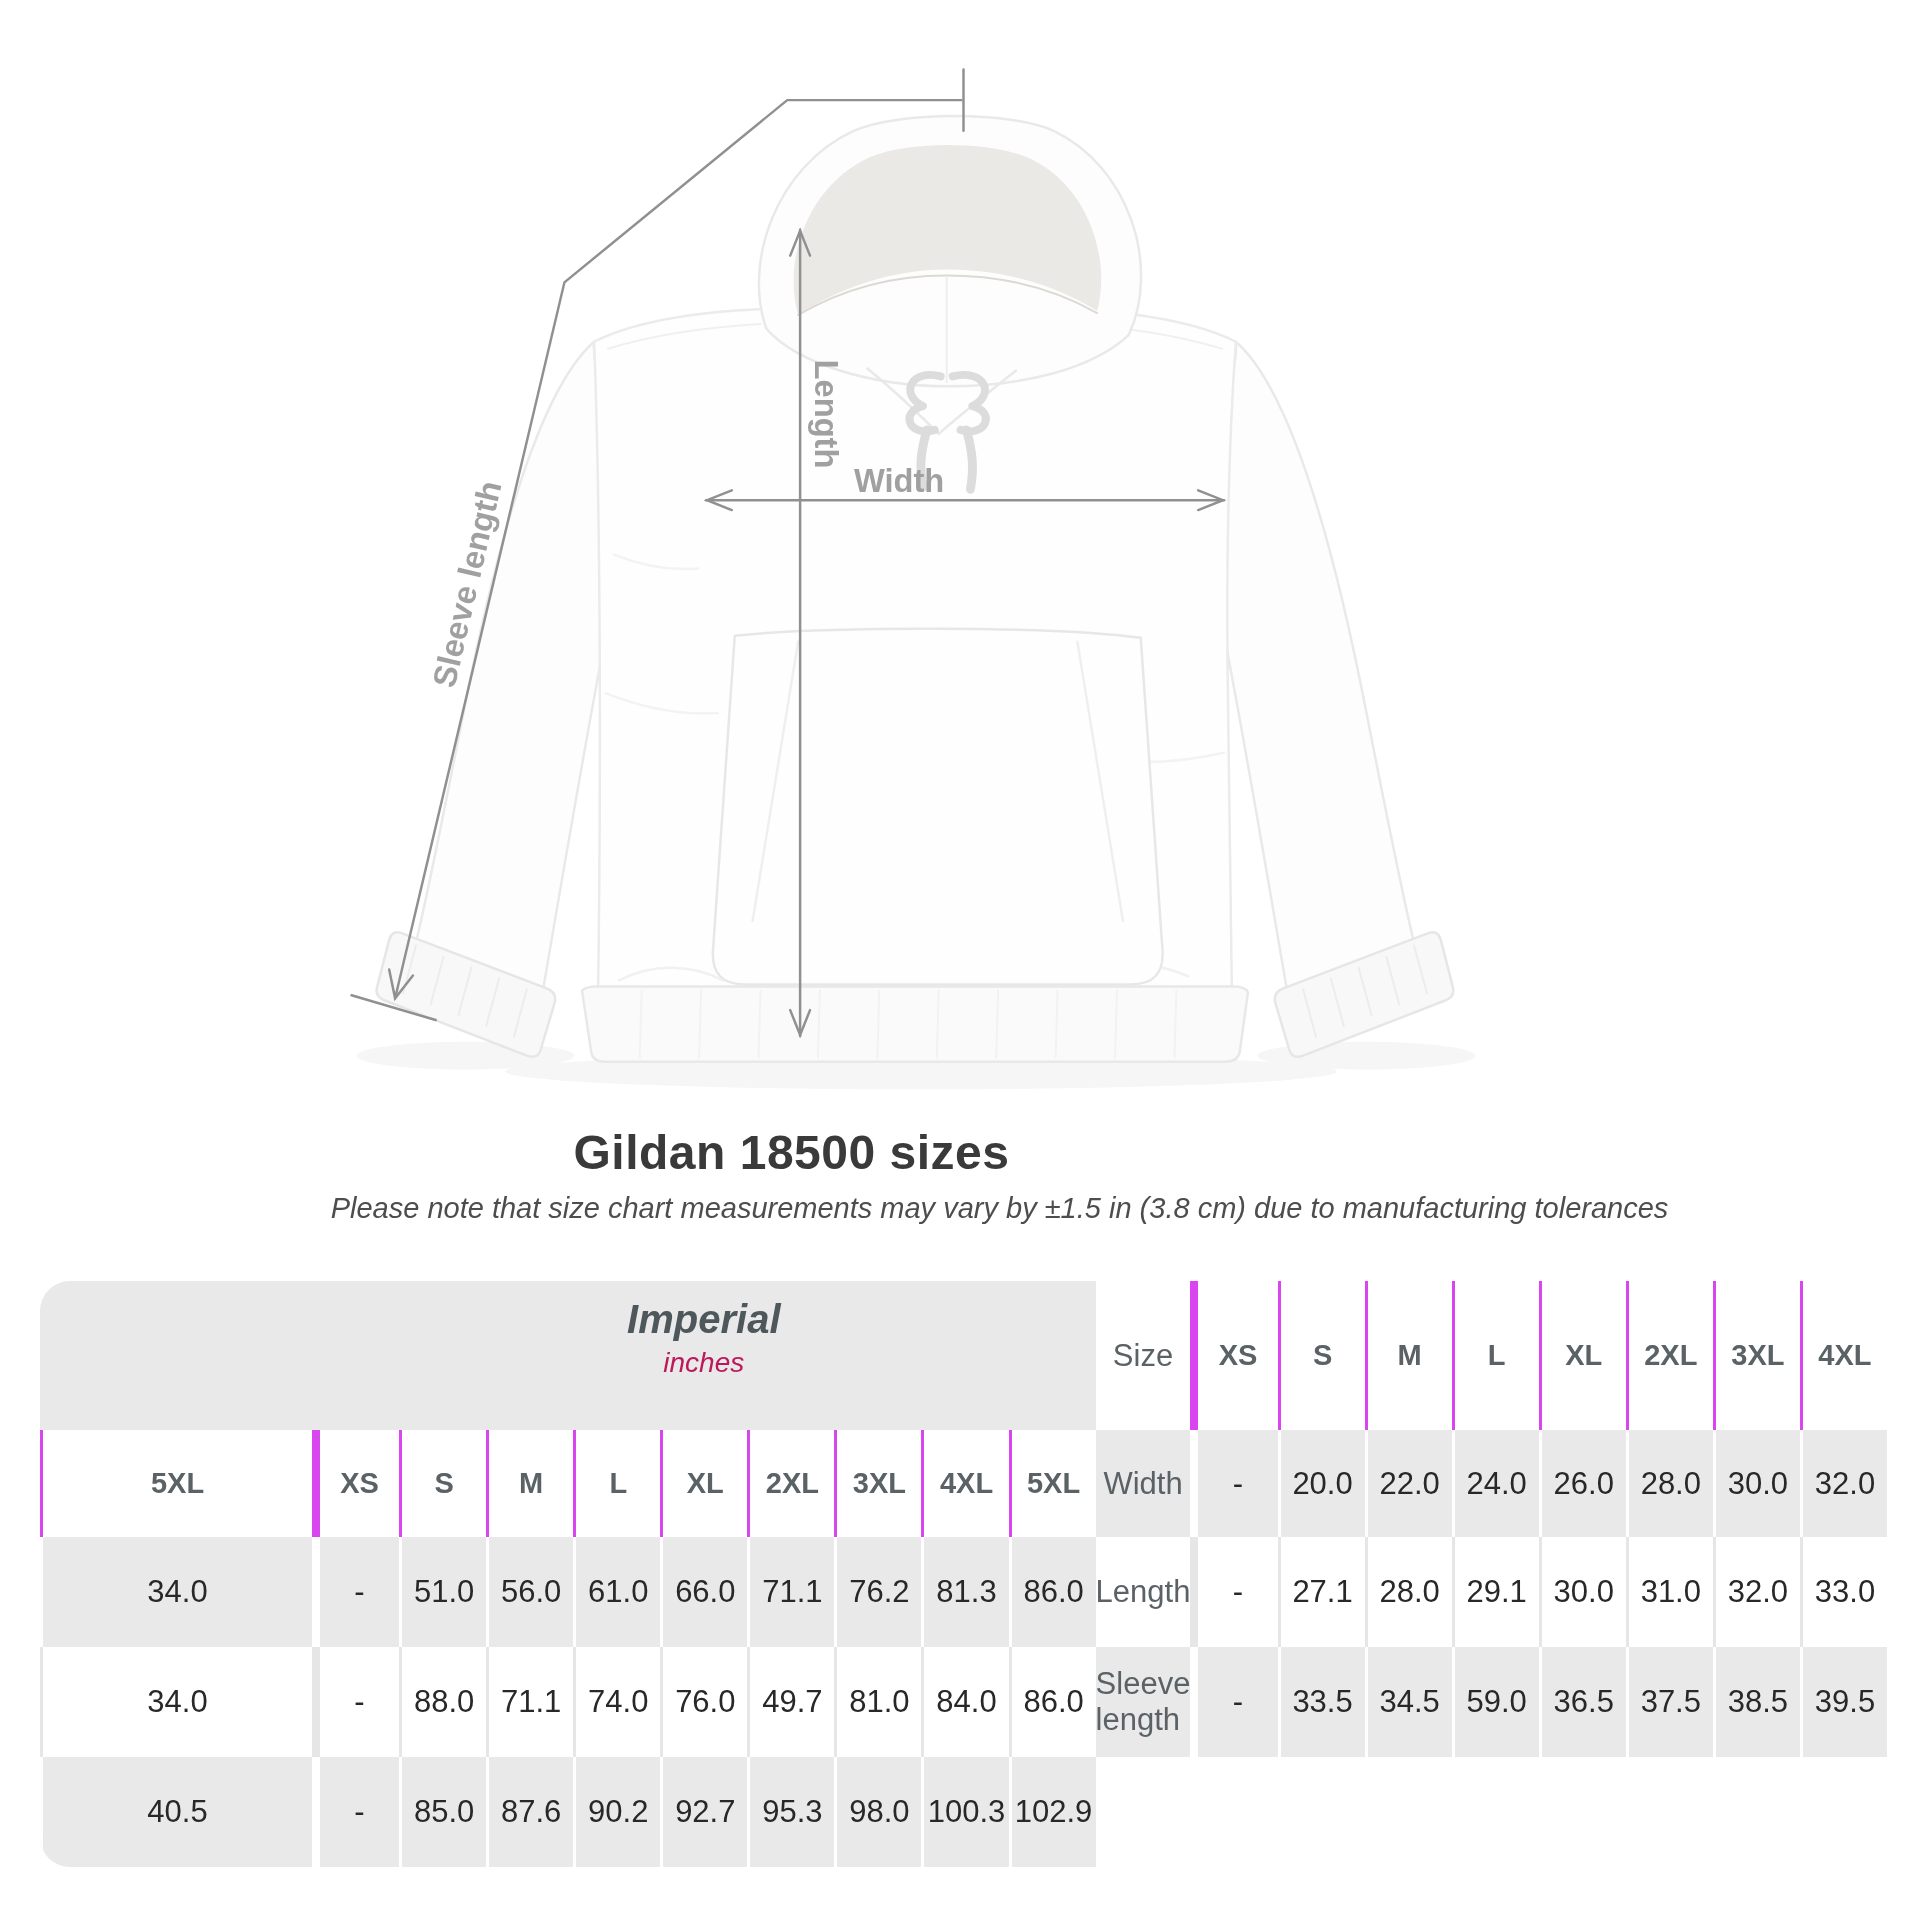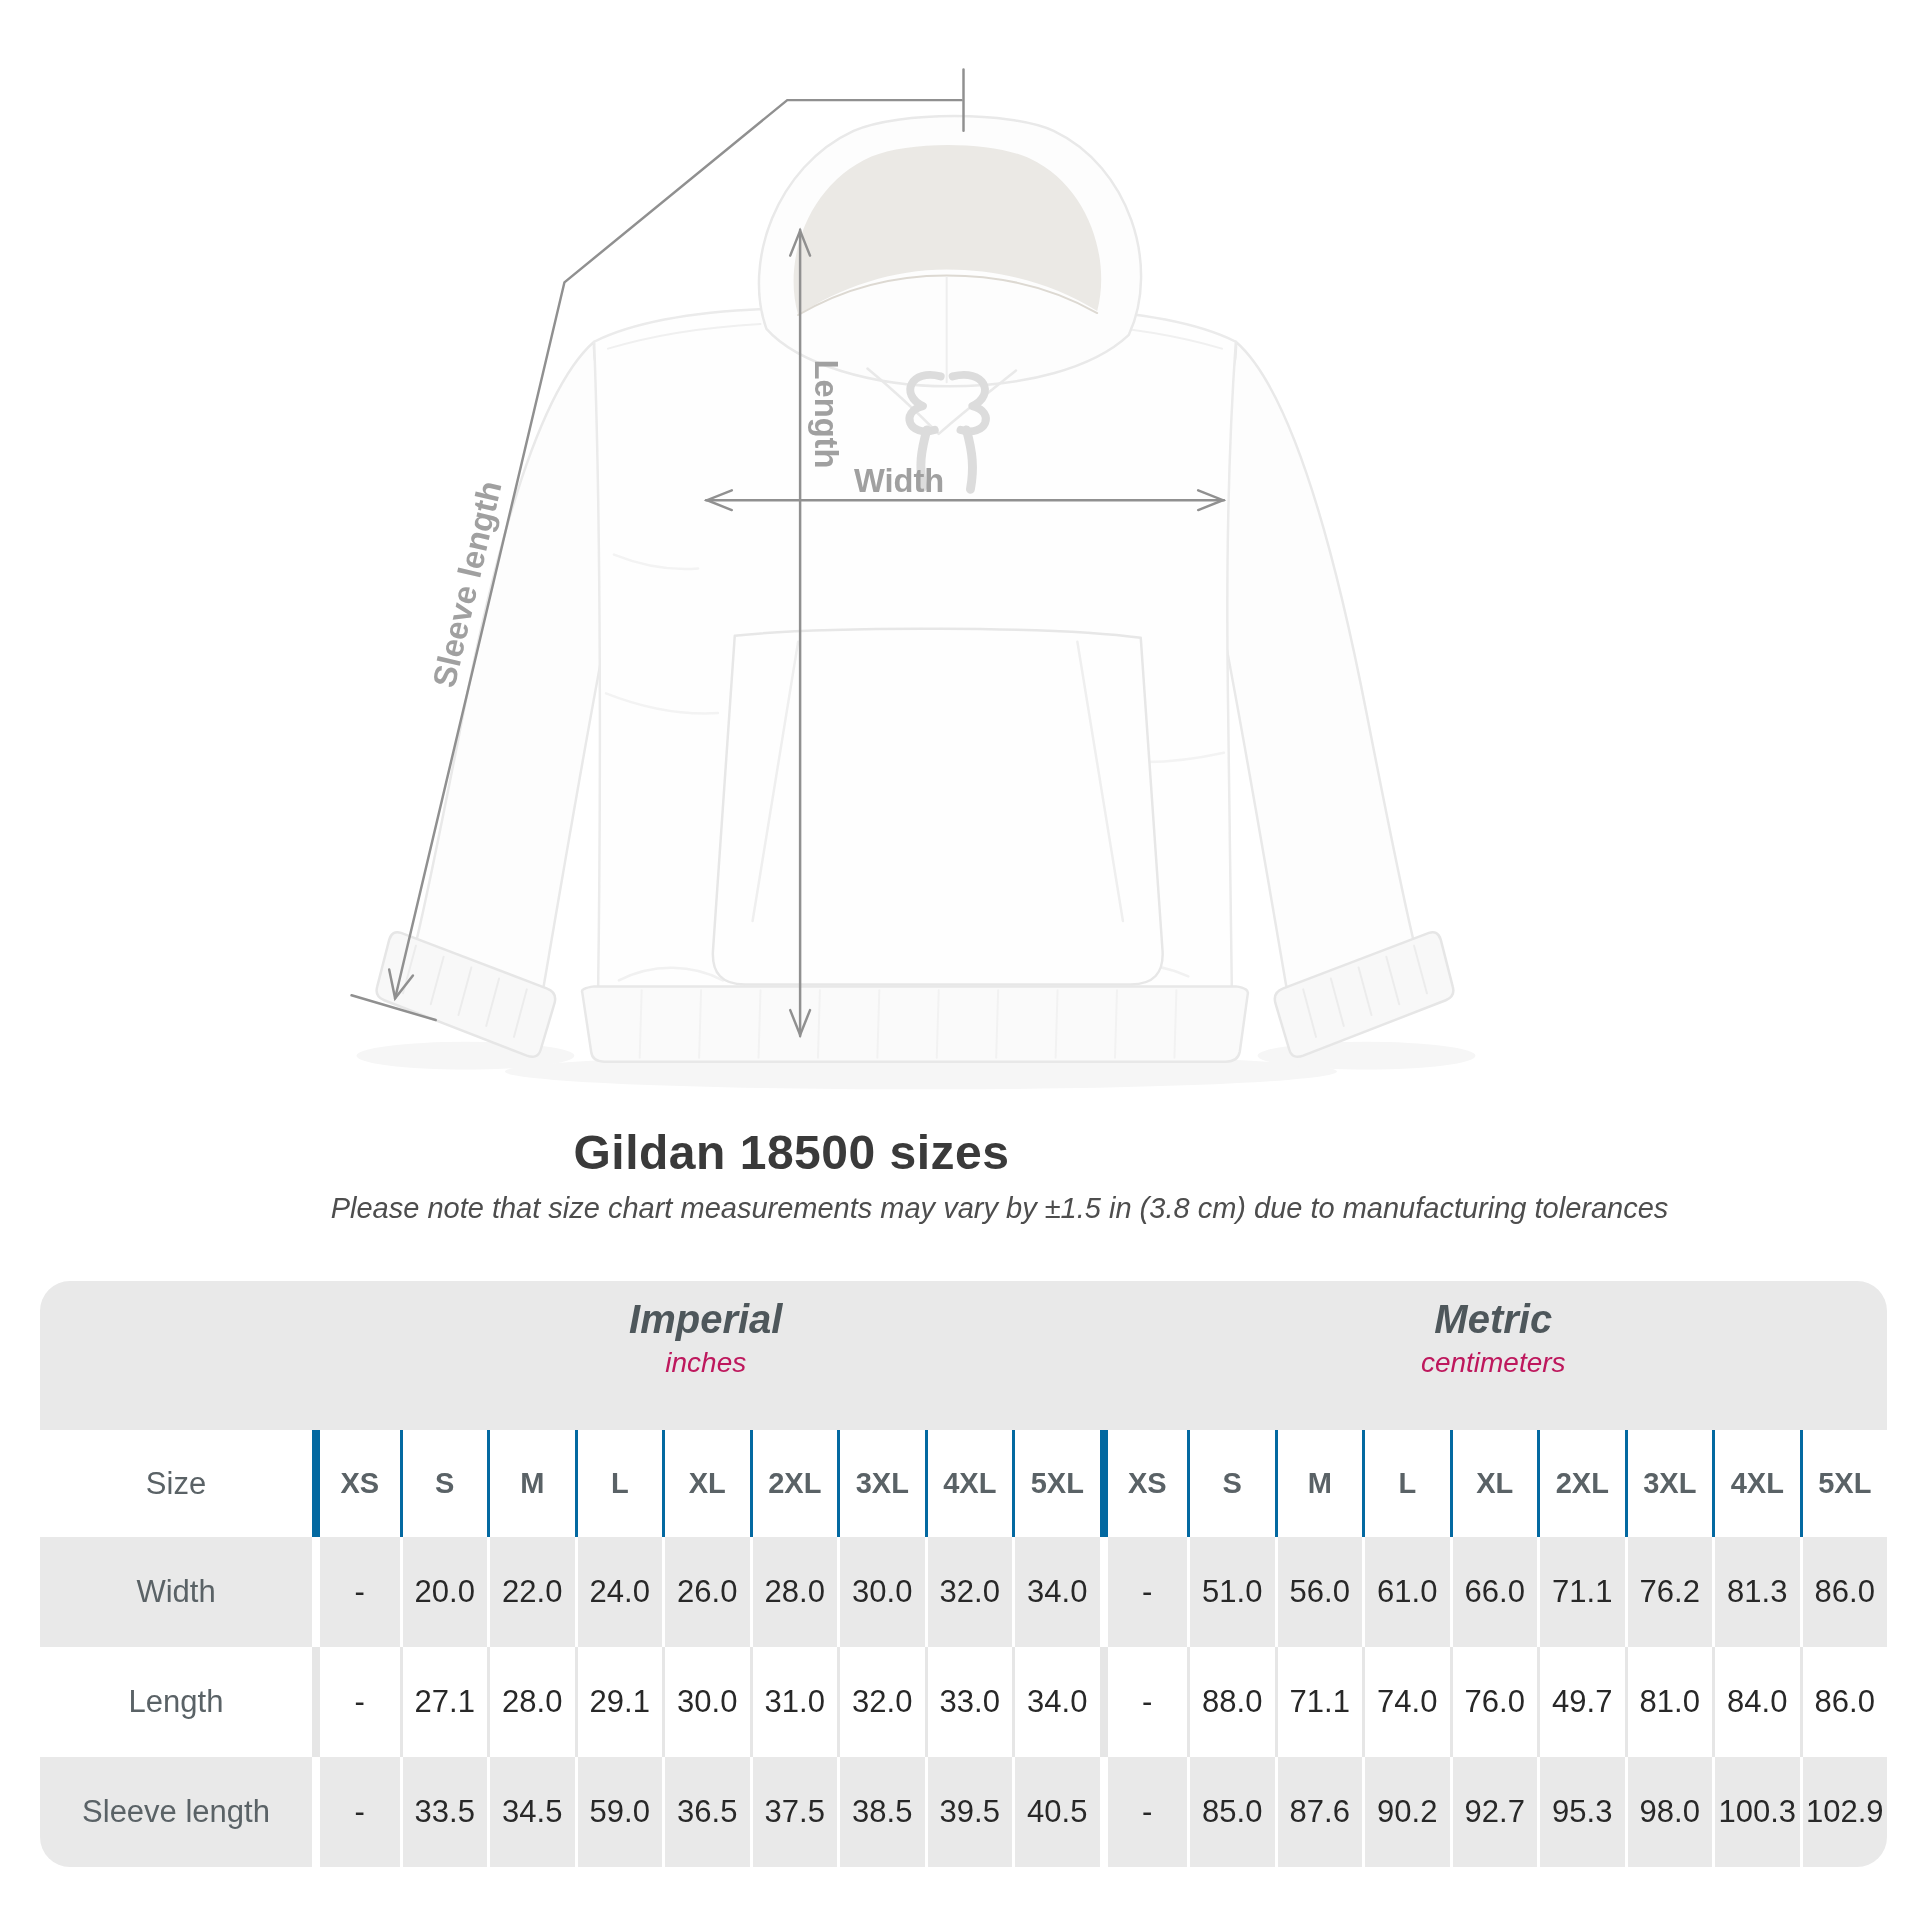--- a/index.html
+++ b/index.html
@@ -24,21 +24,21 @@
     position:absolute;left:40px;top:1281px;width:1847px;height:586px;
     display:grid;grid-template-columns:272px repeat(18,1fr);
     grid-template-rows:149px 107px 110px 110px 110px;
     border-radius:30px;overflow:hidden;background:#ffffff;
   }
   .band{grid-row:1;background:#e9e9e9;display:flex;flex-direction:column;align-items:center;justify-content:center;padding-bottom:34px;}
   .g-title{font-size:40px;font-weight:bold;font-style:italic;color:#4e575b;line-height:48px;}
   .g-sub{font-size:28px;font-style:italic;color:#be185d;line-height:40px;}
   .c{display:flex;align-items:center;justify-content:center;box-sizing:border-box;}
   .lbl{font-size:31px;font-weight:normal;color:#5a6266;}
-  .head{font-size:29px;font-weight:bold;color:#5a6266;border-left:3px solid #0369a1;text-align:center;}
+  .head{font-size:29px;font-weight:bold;color:#5a6266;border-left:3px solid #d946ef;text-align:center;}
   .val{font-size:31px;color:#282828;border-left:3px solid #e6e6e6;}
   .shade{background:#e9e9e9;border-left-color:#ffffff;}
   .gstart{border-left-width:8px;}
 </style>
 </head>
 <body>
 
 <svg class="diagram-svg" width="1927" height="1139" viewBox="0 0 1946 1150">
 
   <g stroke-linecap="round" stroke-linejoin="round">
@@ -104,24 +104,20 @@
 </svg>
 
 <div class="page-title">Gildan 18500 sizes</div>
 <div class="page-subtitle">Please note that size chart measurements may vary by ±1.5 in (3.8 cm) due to manufacturing tolerances</div>
 
 <div class="table-wrap">
   <div class="band" style="grid-column:1/2"></div>
   <div class="band" style="grid-column:2/11">
     <div class="g-title">Imperial</div>
     <div class="g-sub">inches</div>
-  </div>
-  <div class="band" style="grid-column:11/20">
-    <div class="g-title">Metric</div>
-    <div class="g-sub">centimeters</div>
   </div>
 
 <div class="c lbl">Size</div>
     <div class="c head gstart">XS</div>
     <div class="c head">S</div>
     <div class="c head">M</div>
     <div class="c head">L</div>
     <div class="c head">XL</div>
     <div class="c head">2XL</div>
     <div class="c head">3XL</div>

